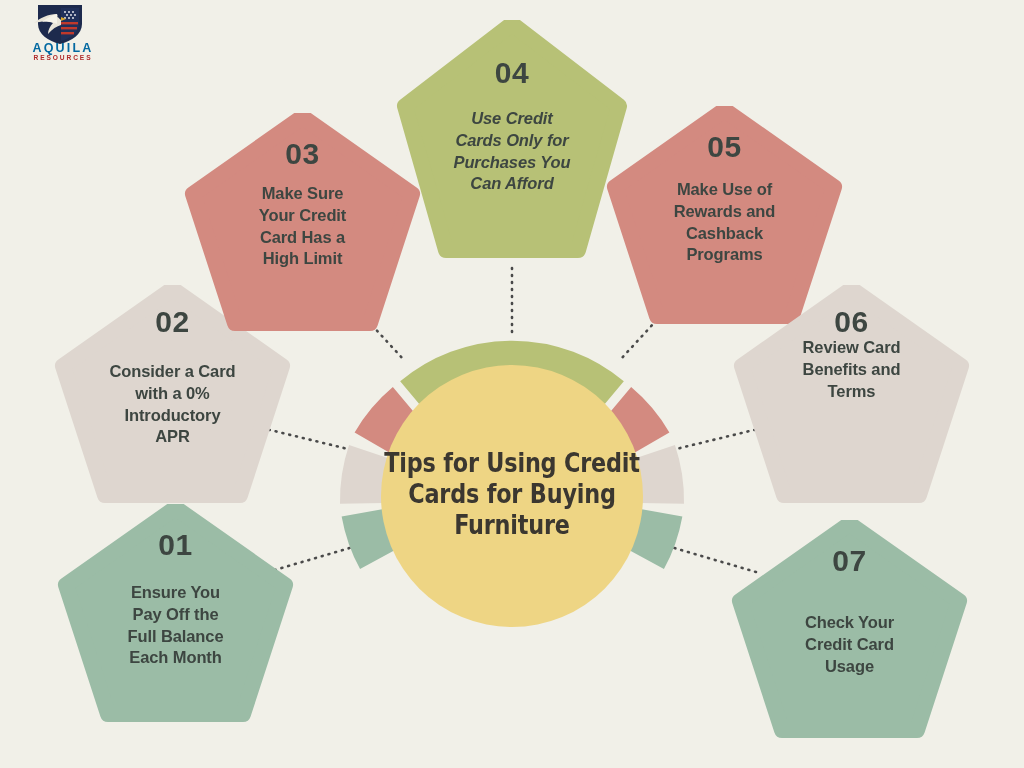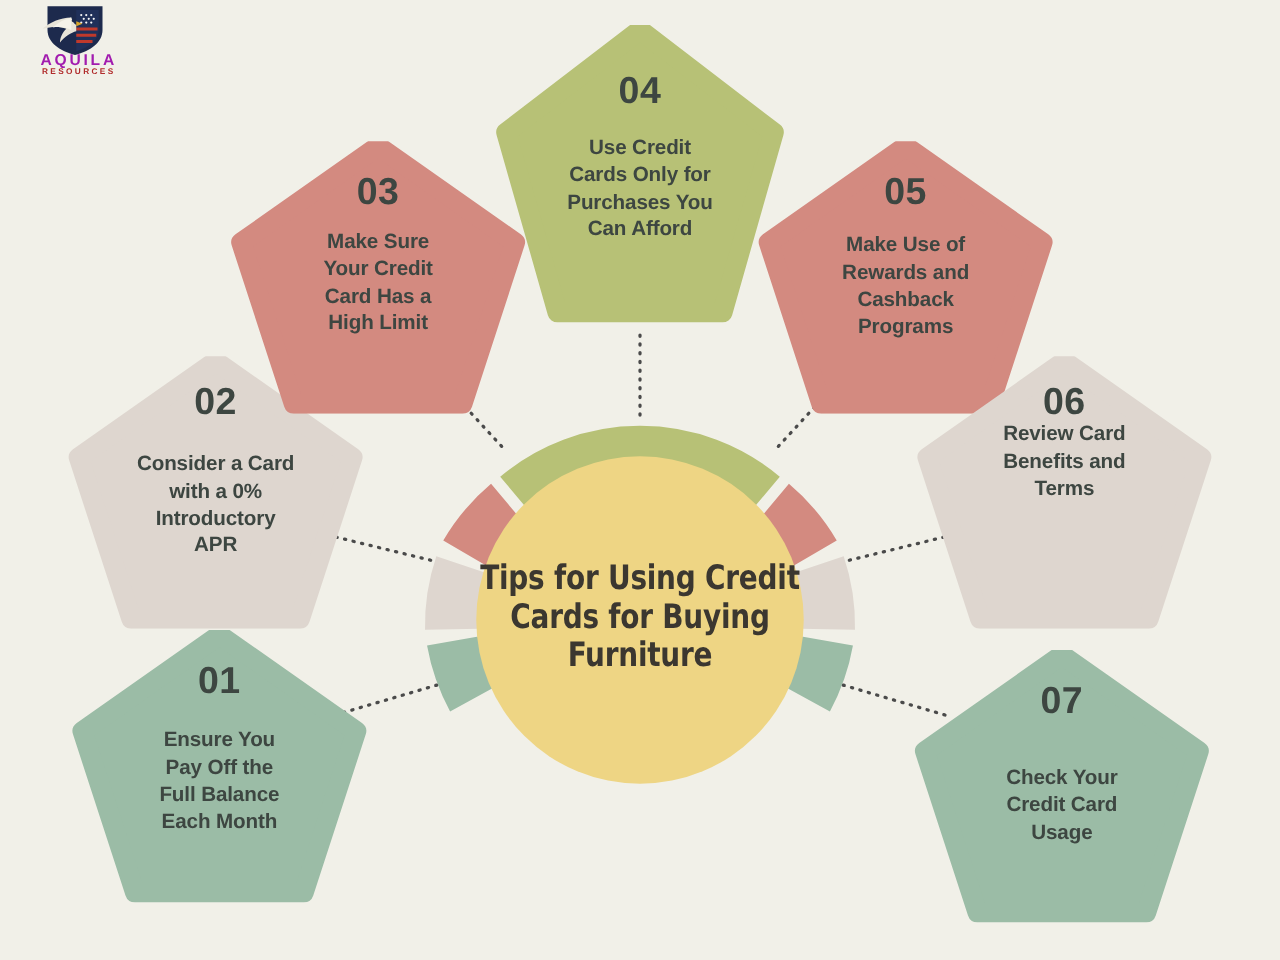--- a/index.html
+++ b/index.html
@@ -32,21 +32,21 @@
   #logo .mark { position: absolute; left: 22px; top: 0px; }
   #logo .wordmark {
     position: absolute;
     left: 0px;
     top: 40px;
     width: 110px;
     text-align: center;
     font-size: 12.5px;
     font-weight: bold;
     letter-spacing: 2.2px;
-    color: #a21caf;
+    color: #0369a1;
     line-height: 1;
   }
   #logo .subwordmark {
     position: absolute;
     left: 0px;
     top: 53px;
     width: 110px;
     text-align: center;
     font-size: 6.6px;
     font-weight: bold;
@@ -259,30 +259,30 @@
       </div>
     </div>
   </div>
 
   <div class="pent" style="left:396px; top:20px; width:232px; height:238px; padding-top:38px;">
     <svg class="shape" viewBox="0 0 232 238" preserveAspectRatio="none">
       <path d="M116 4 L223 86 L182 230 L50 230 L9 86 Z" fill="#b7c176" stroke="#b7c176" stroke-width="16" stroke-linejoin="round"></path>
     </svg>
     <div class="content">
       <div class="num">04</div>
-      <div class="txt" style="margin-top:20px;">
+      <div class="txt" style="margin-top:20px;font-style:italic;">
         <div>Use Credit</div>
         <div>Cards Only for</div>
         <div>Purchases You</div>
         <div>Can Afford</div>
       </div>
     </div>
   </div>
 
-  <div class="pent" style="left:606px; top:113px; width:237px; height:218px; padding-top:26px;">
+  <div class="pent" style="left:606px; top:106px; width:237px; height:218px; padding-top:26px;">
     <svg class="shape" viewBox="0 0 237 218" preserveAspectRatio="none">
       <path d="M118.5 4 L228 81 L186 210 L51 210 L9 81 Z" fill="#d38a80" stroke="#d38a80" stroke-width="16" stroke-linejoin="round"></path>
     </svg>
     <div class="content">
       <div class="num">05</div>
       <div class="txt" style="margin-top:17px;">
         <div>Make Use of</div>
         <div>Rewards and</div>
         <div>Cashback</div>
         <div>Programs</div>

